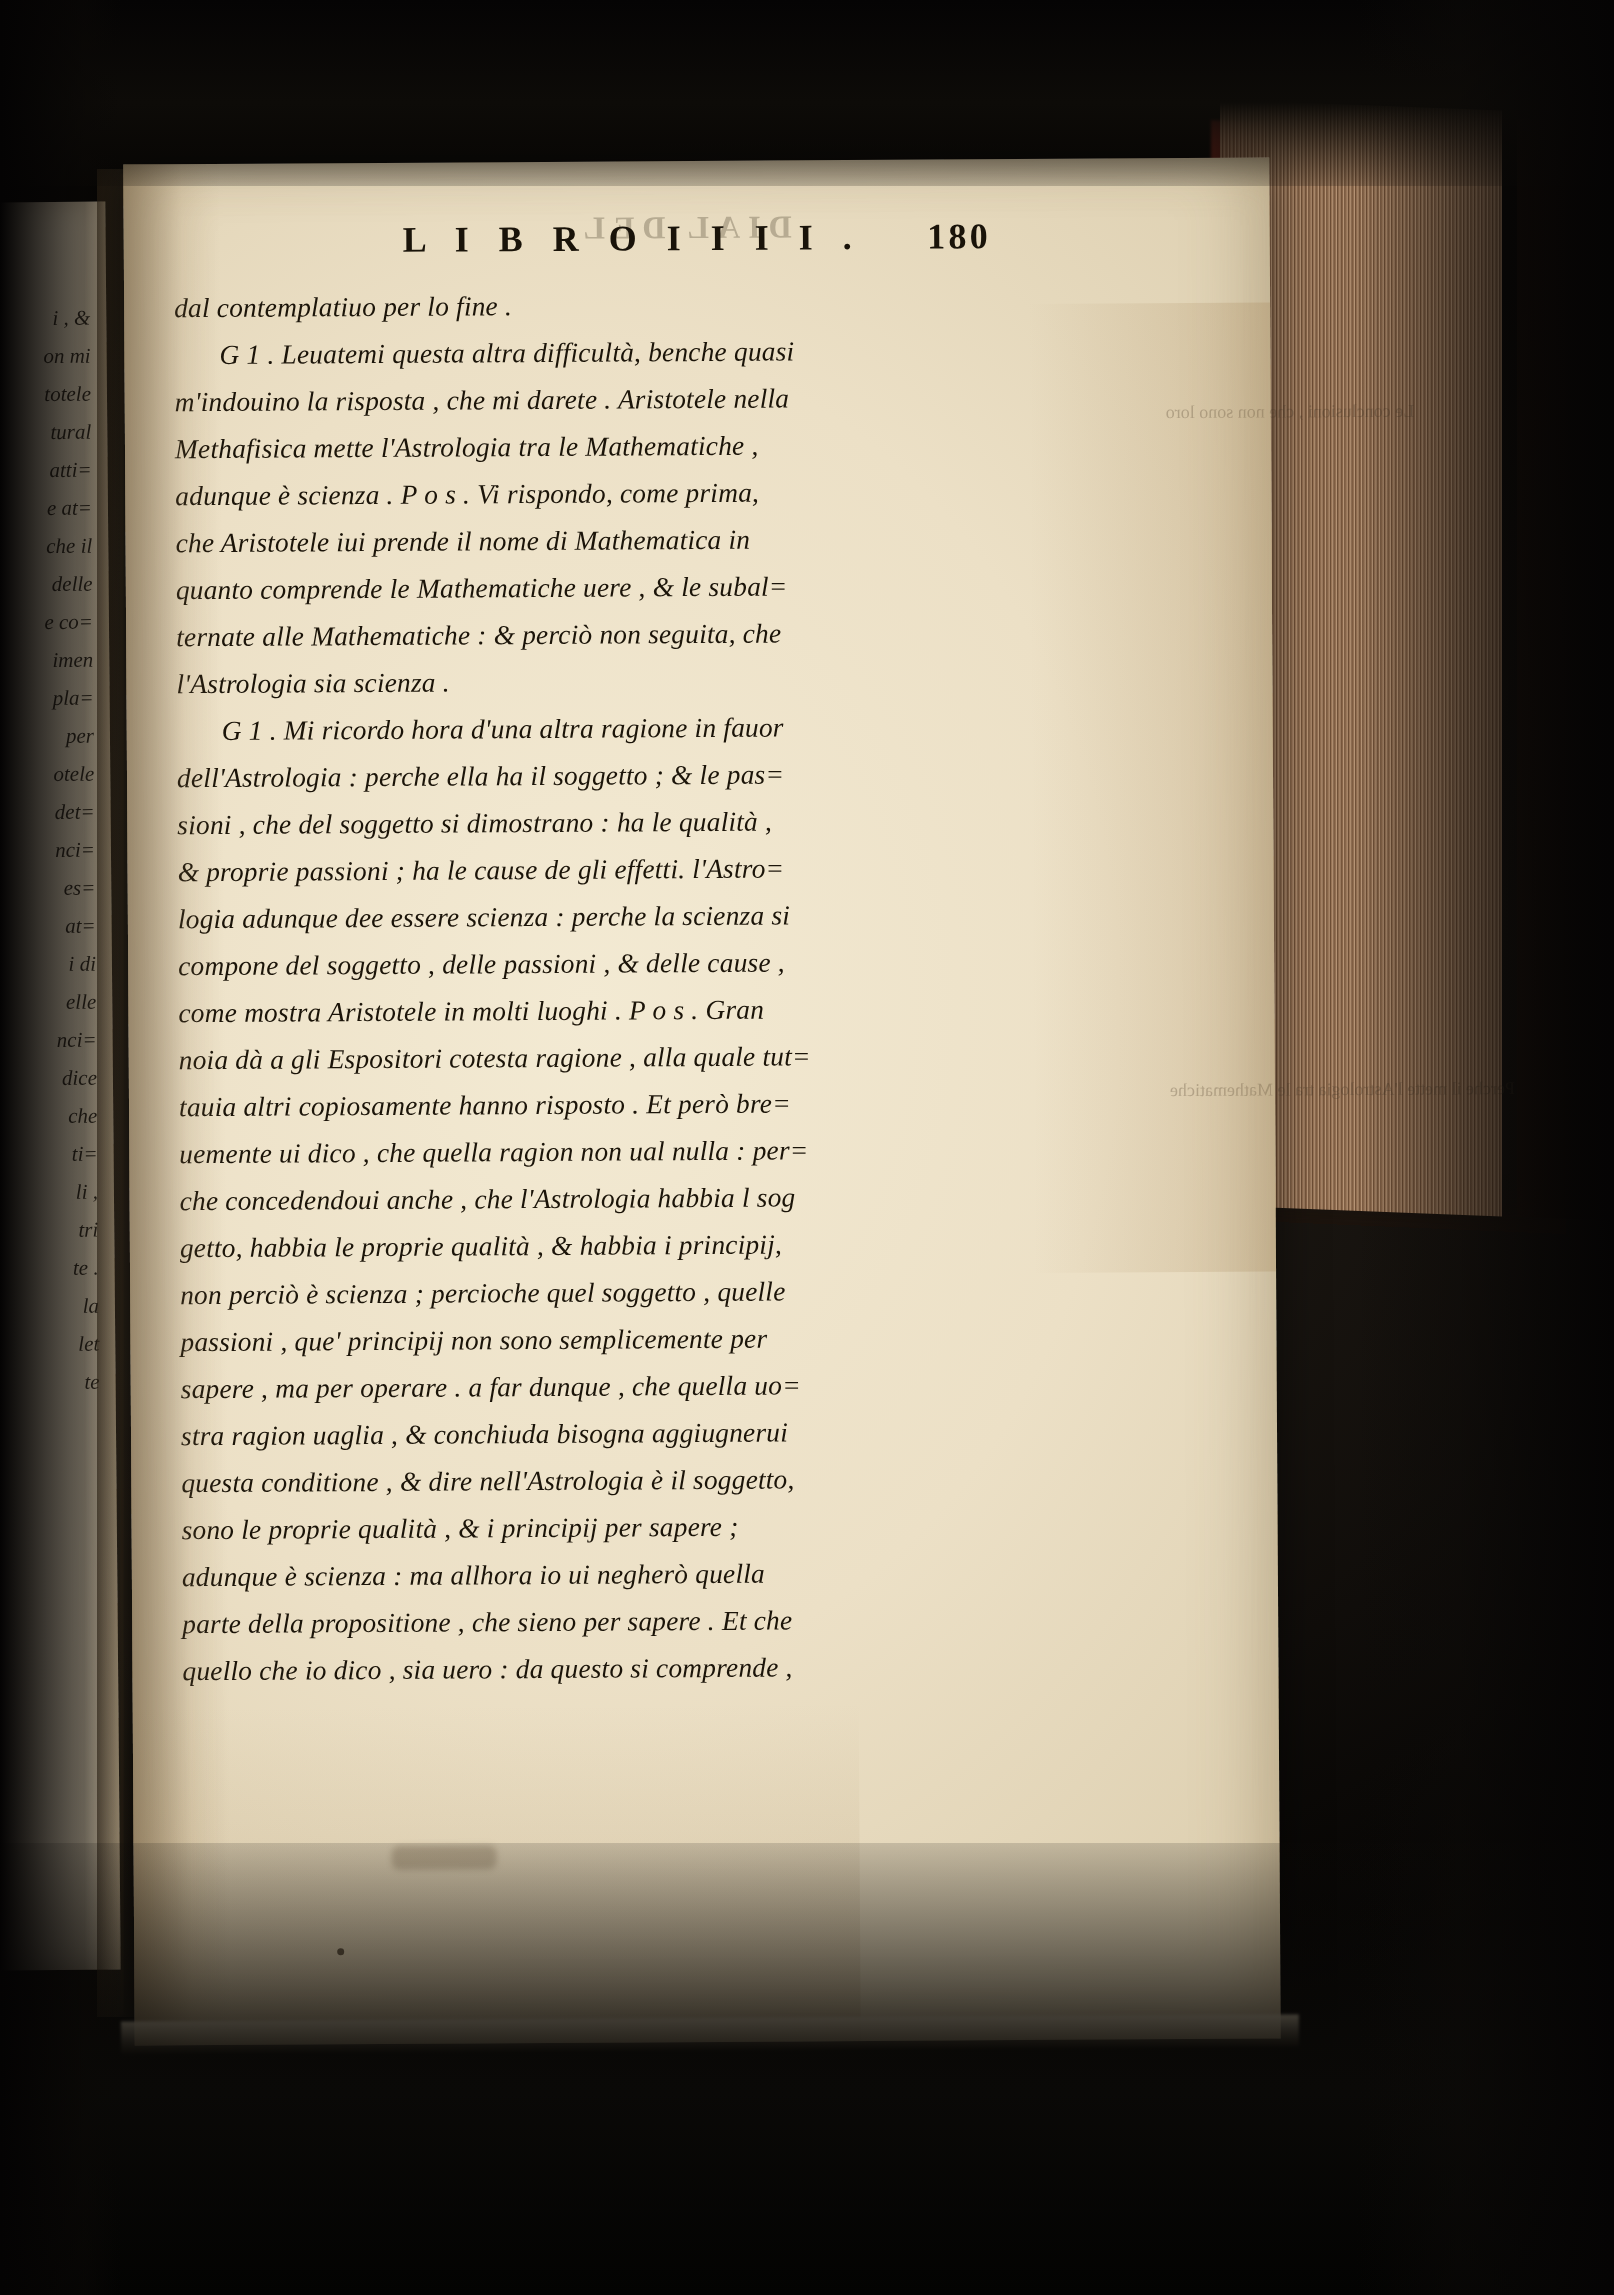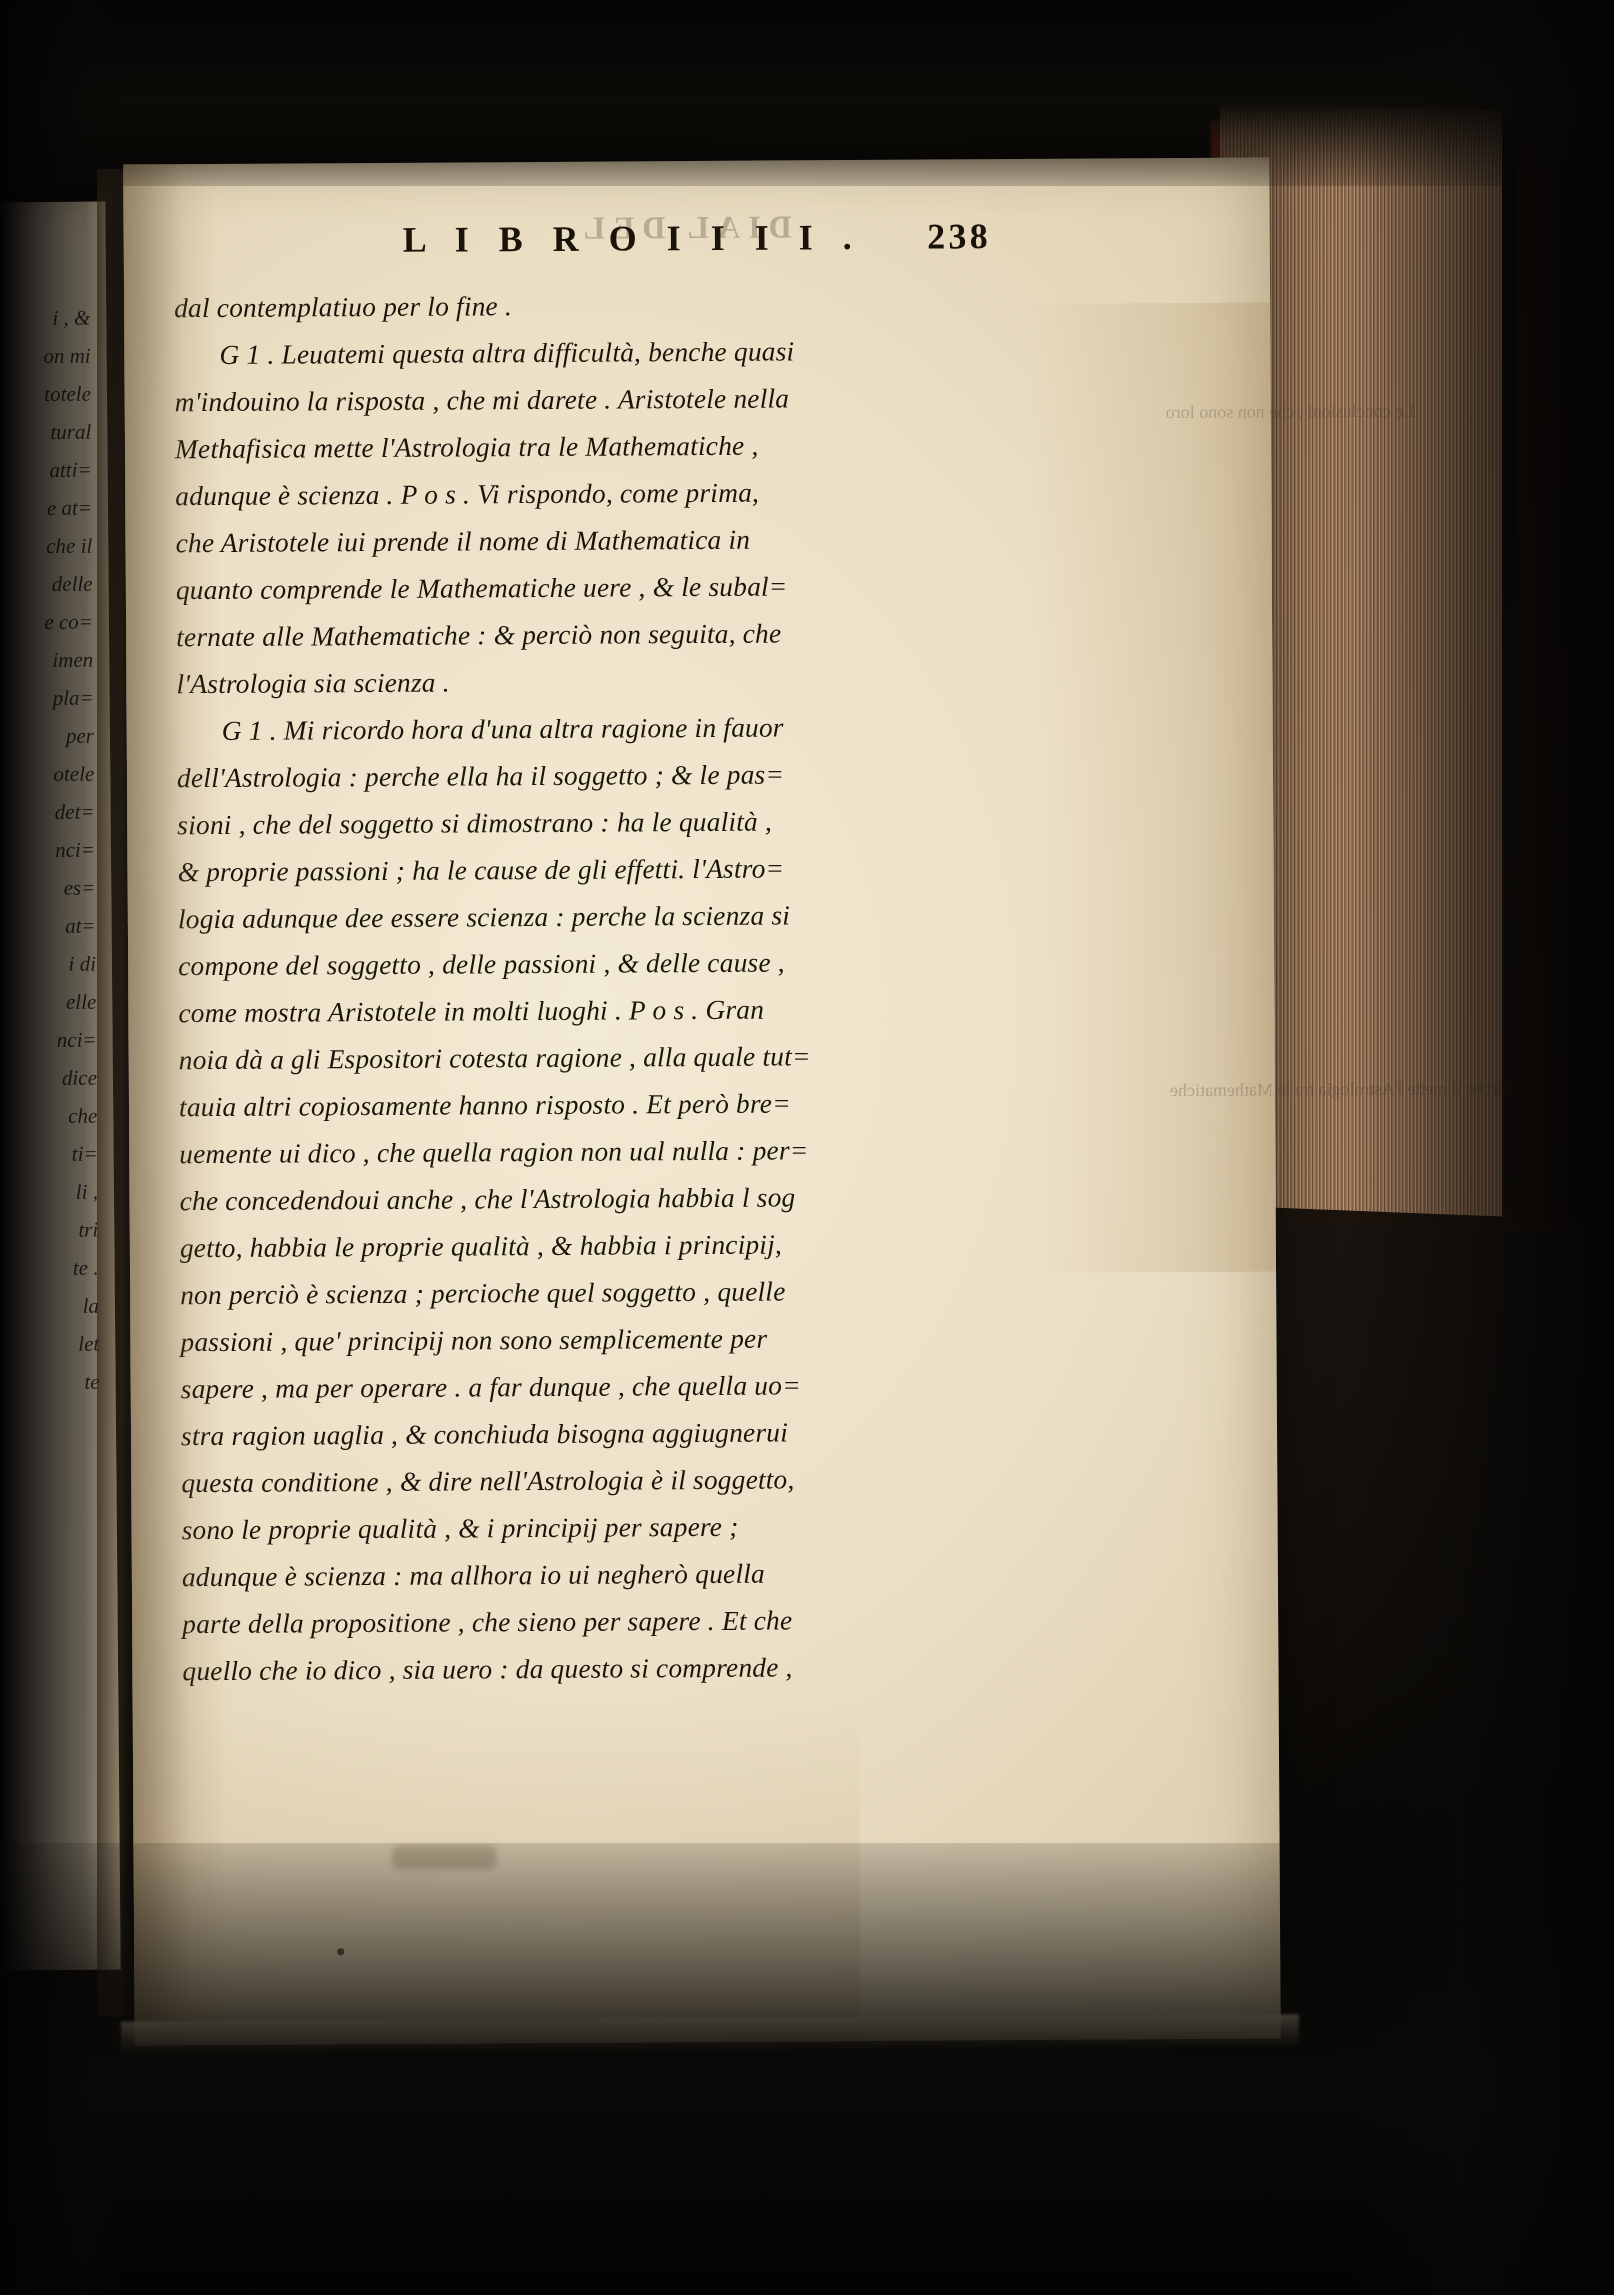--- a/index.html
+++ b/index.html
@@ -333,21 +333,21 @@
   <div class="gutter-line"></div>
 
   <div class="page">
 
     <div class="ghost-head">DIAL DEL</div>
     <div class="ghost-block g1">Le conclusioni , che non sono loro</div>
     <div class="ghost-block g2">Perche il mette l'Astrologia tra le Mathematiche</div>
 
     <div class="running-head">
       <span class="rh-title">L I B R O   I I I I .</span>
-      <span class="rh-folio">238</span>
+      <span class="rh-folio">180</span>
     </div>
 
     <div class="body-text">
       <span class="ln">dal contemplatiuo per lo fine .</span>
 
       <span class="ln indent">G 1 .  Leuatemi questa altra difficultà, benche quasi</span>
       <span class="ln">m'indouino la risposta , che mi darete .  Aristotele nella</span>
       <span class="ln">Methafisica mette l'Astrologia tra le Mathematiche ,</span>
       <span class="ln">adunque è scienza .   P o s .   Vi rispondo, come prima,</span>
       <span class="ln">che Aristotele iui prende il nome di Mathematica in</span>

